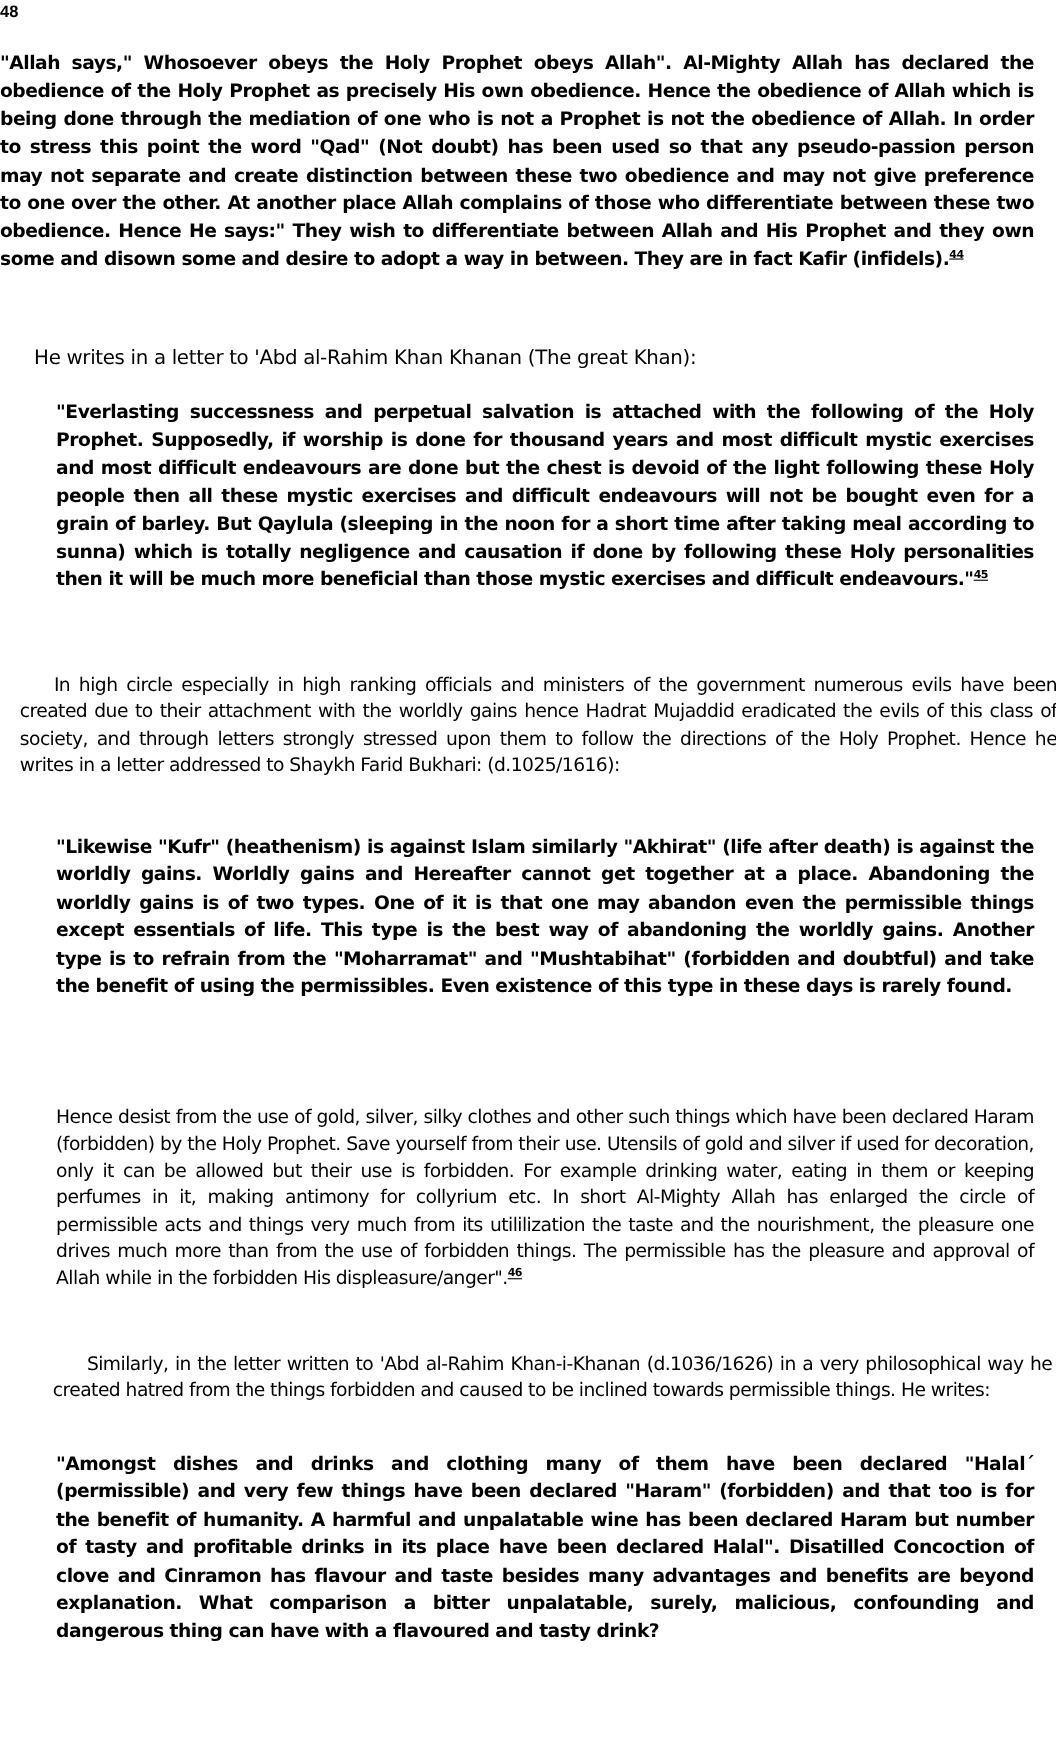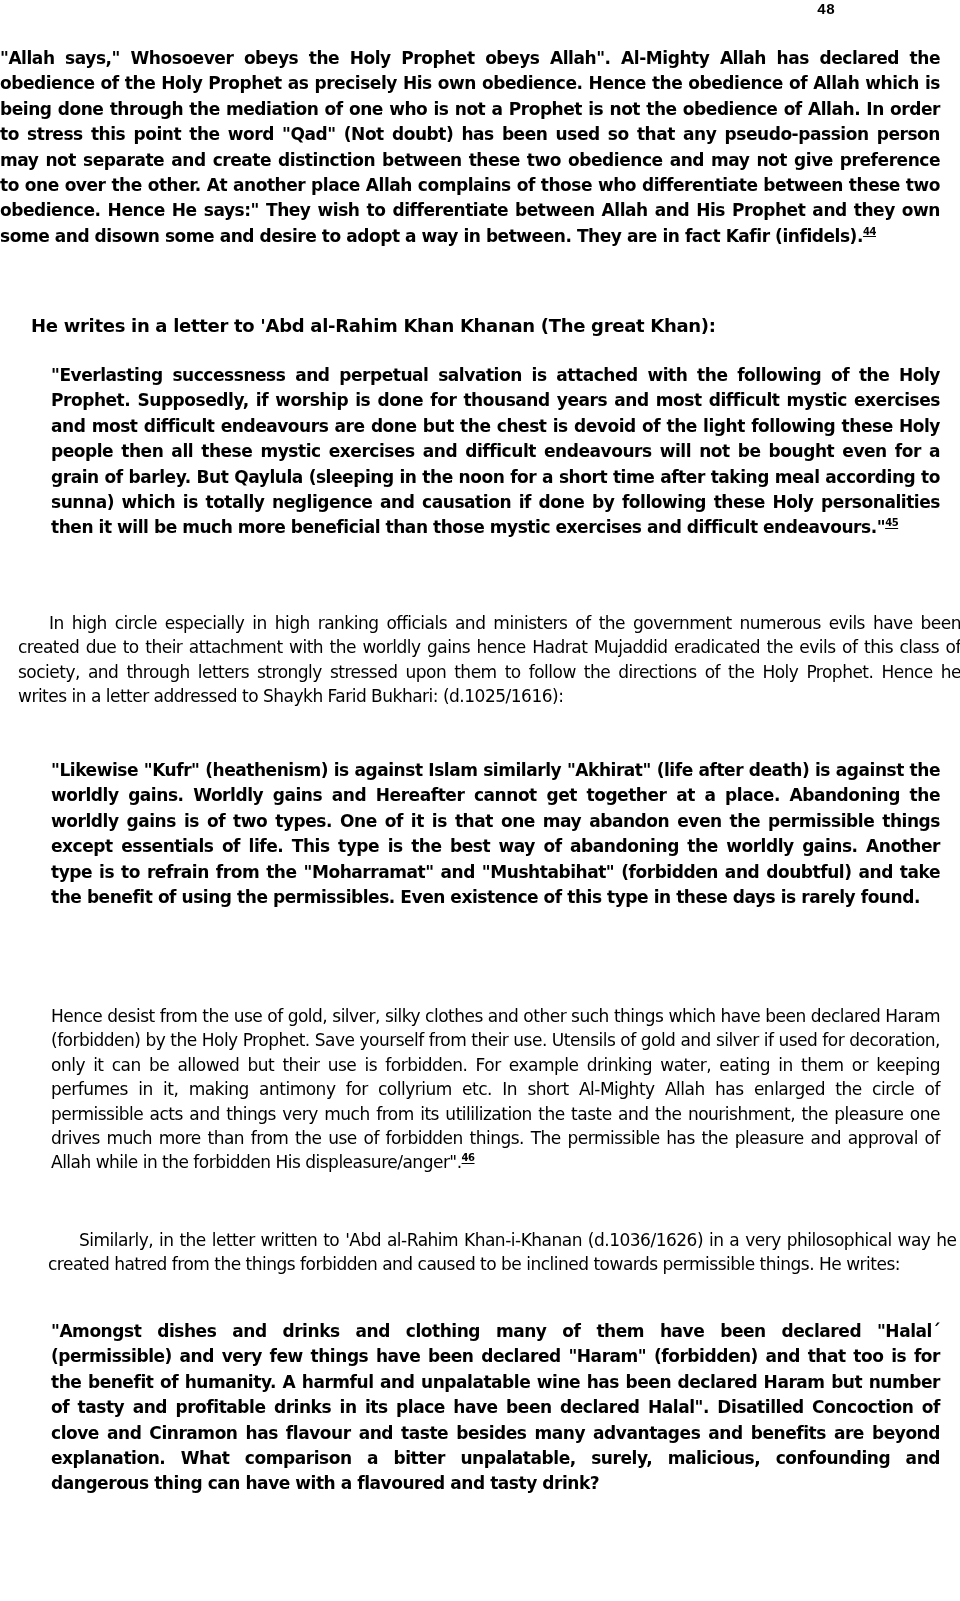--- a/index.html
+++ b/index.html
@@ -4,28 +4,28 @@
   <style>
     html, body { margin: 0; padding: 0; background: #ffffff; }
     body {
       width: 960px; height: 1601px; overflow: hidden;
       font-family: "DejaVu Sans", sans-serif;
       color: #000;
       position: relative;
     }
     .page-number {
       position: absolute; top: 2px; left: 0; width: 835px;
-      text-align: right; font-weight: bold; font-size: 15px;
-      font-family: Liberation Mono, monospace;
+      text-align: left; font-weight: bold; font-size: 15px;
+      font-family: Liberation Sans, sans-serif;
     }
     .blk { position: absolute; text-align: justify; text-align-last: left; }
     .bold { font-weight: bold; font-size: 17px; line-height: 25.4px; letter-spacing: -0.45px; }
     .reg { font-weight: normal; font-size: 17px; line-height: 24.4px; letter-spacing: -0.5px; }
     .p1 { top: 46px; left: 0; width: 940px; }
-    .p2 { top: 314px; left: 31px; width: 900px; font-size: 18px; line-height: 24px; letter-spacing: -0.3px; font-weight: bold; }
+    .p2 { top: 314px; left: 31px; width: 900px; font-size: 18px; line-height: 24px; letter-spacing: -0.3px; }
     .q1 { top: 363px; left: 51px; width: 889px; }
     .p3 { top: 611px; left: 18px; width: 943px; }
     .p3 .ind { padding-left: 31px; }
     .q2 { top: 758px; left: 51px; width: 889px; }
     .p4 { top: 1004px; left: 51px; width: 889px; }
     .p5 { top: 1228px; left: 0; width: 943px; padding-left: 48px; }
     .q3 { top: 1319px; left: 51px; width: 889px; }
     sup { font-size: 10px; line-height: 0; vertical-align: super; font-weight: bold; text-decoration: underline; }
   </style>
 </head>

